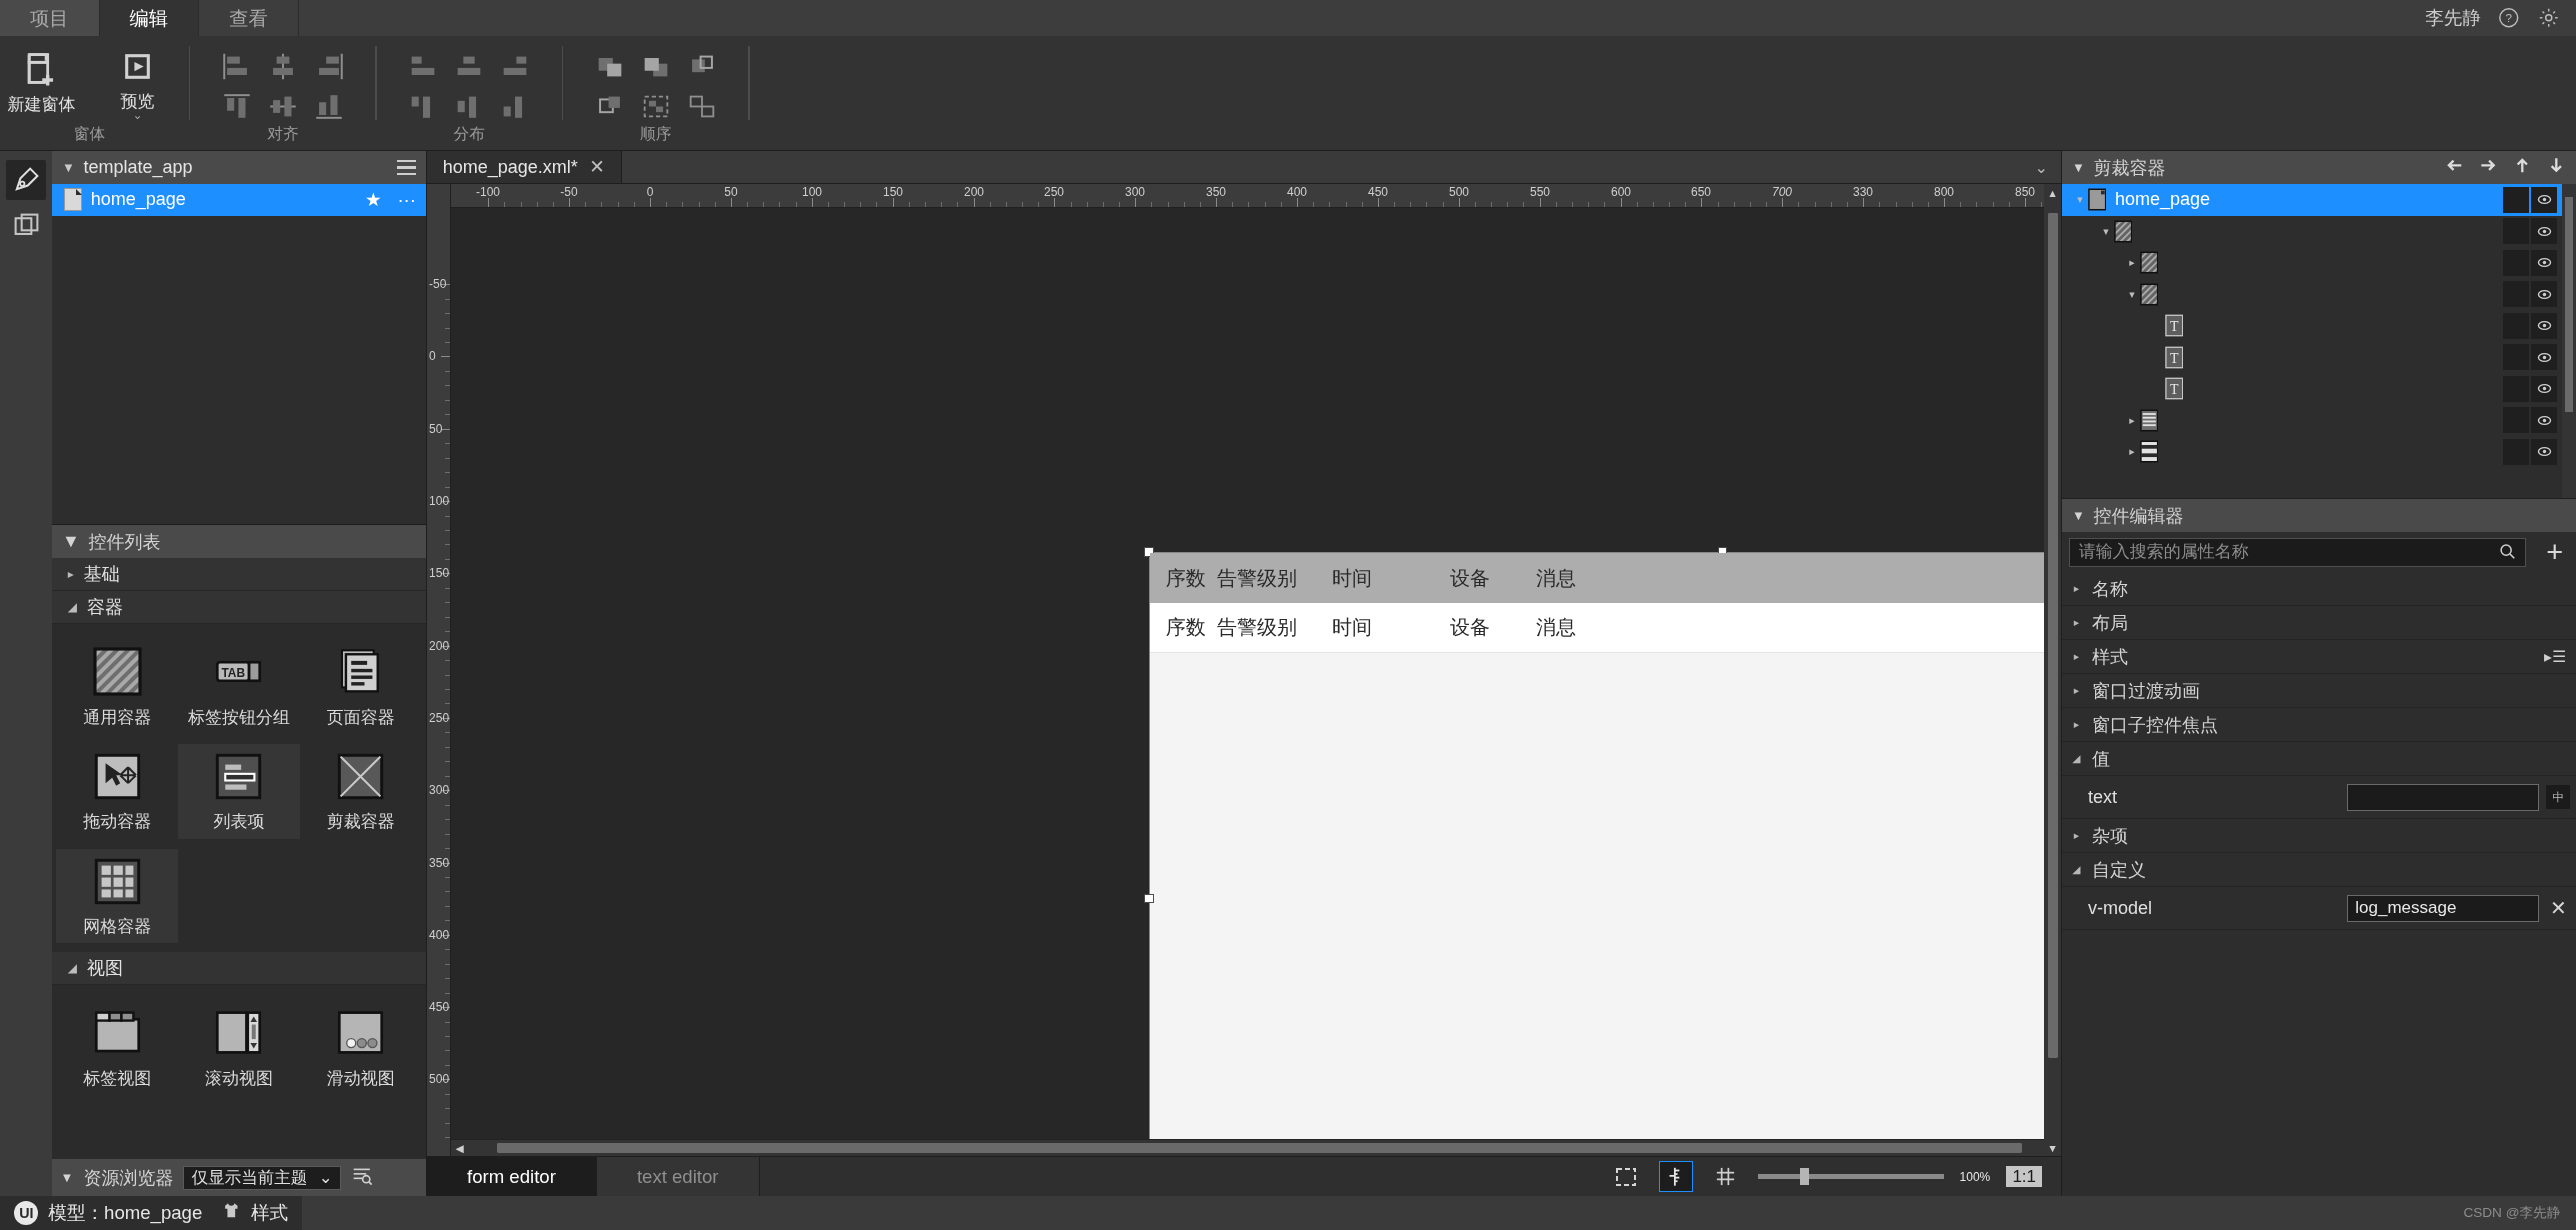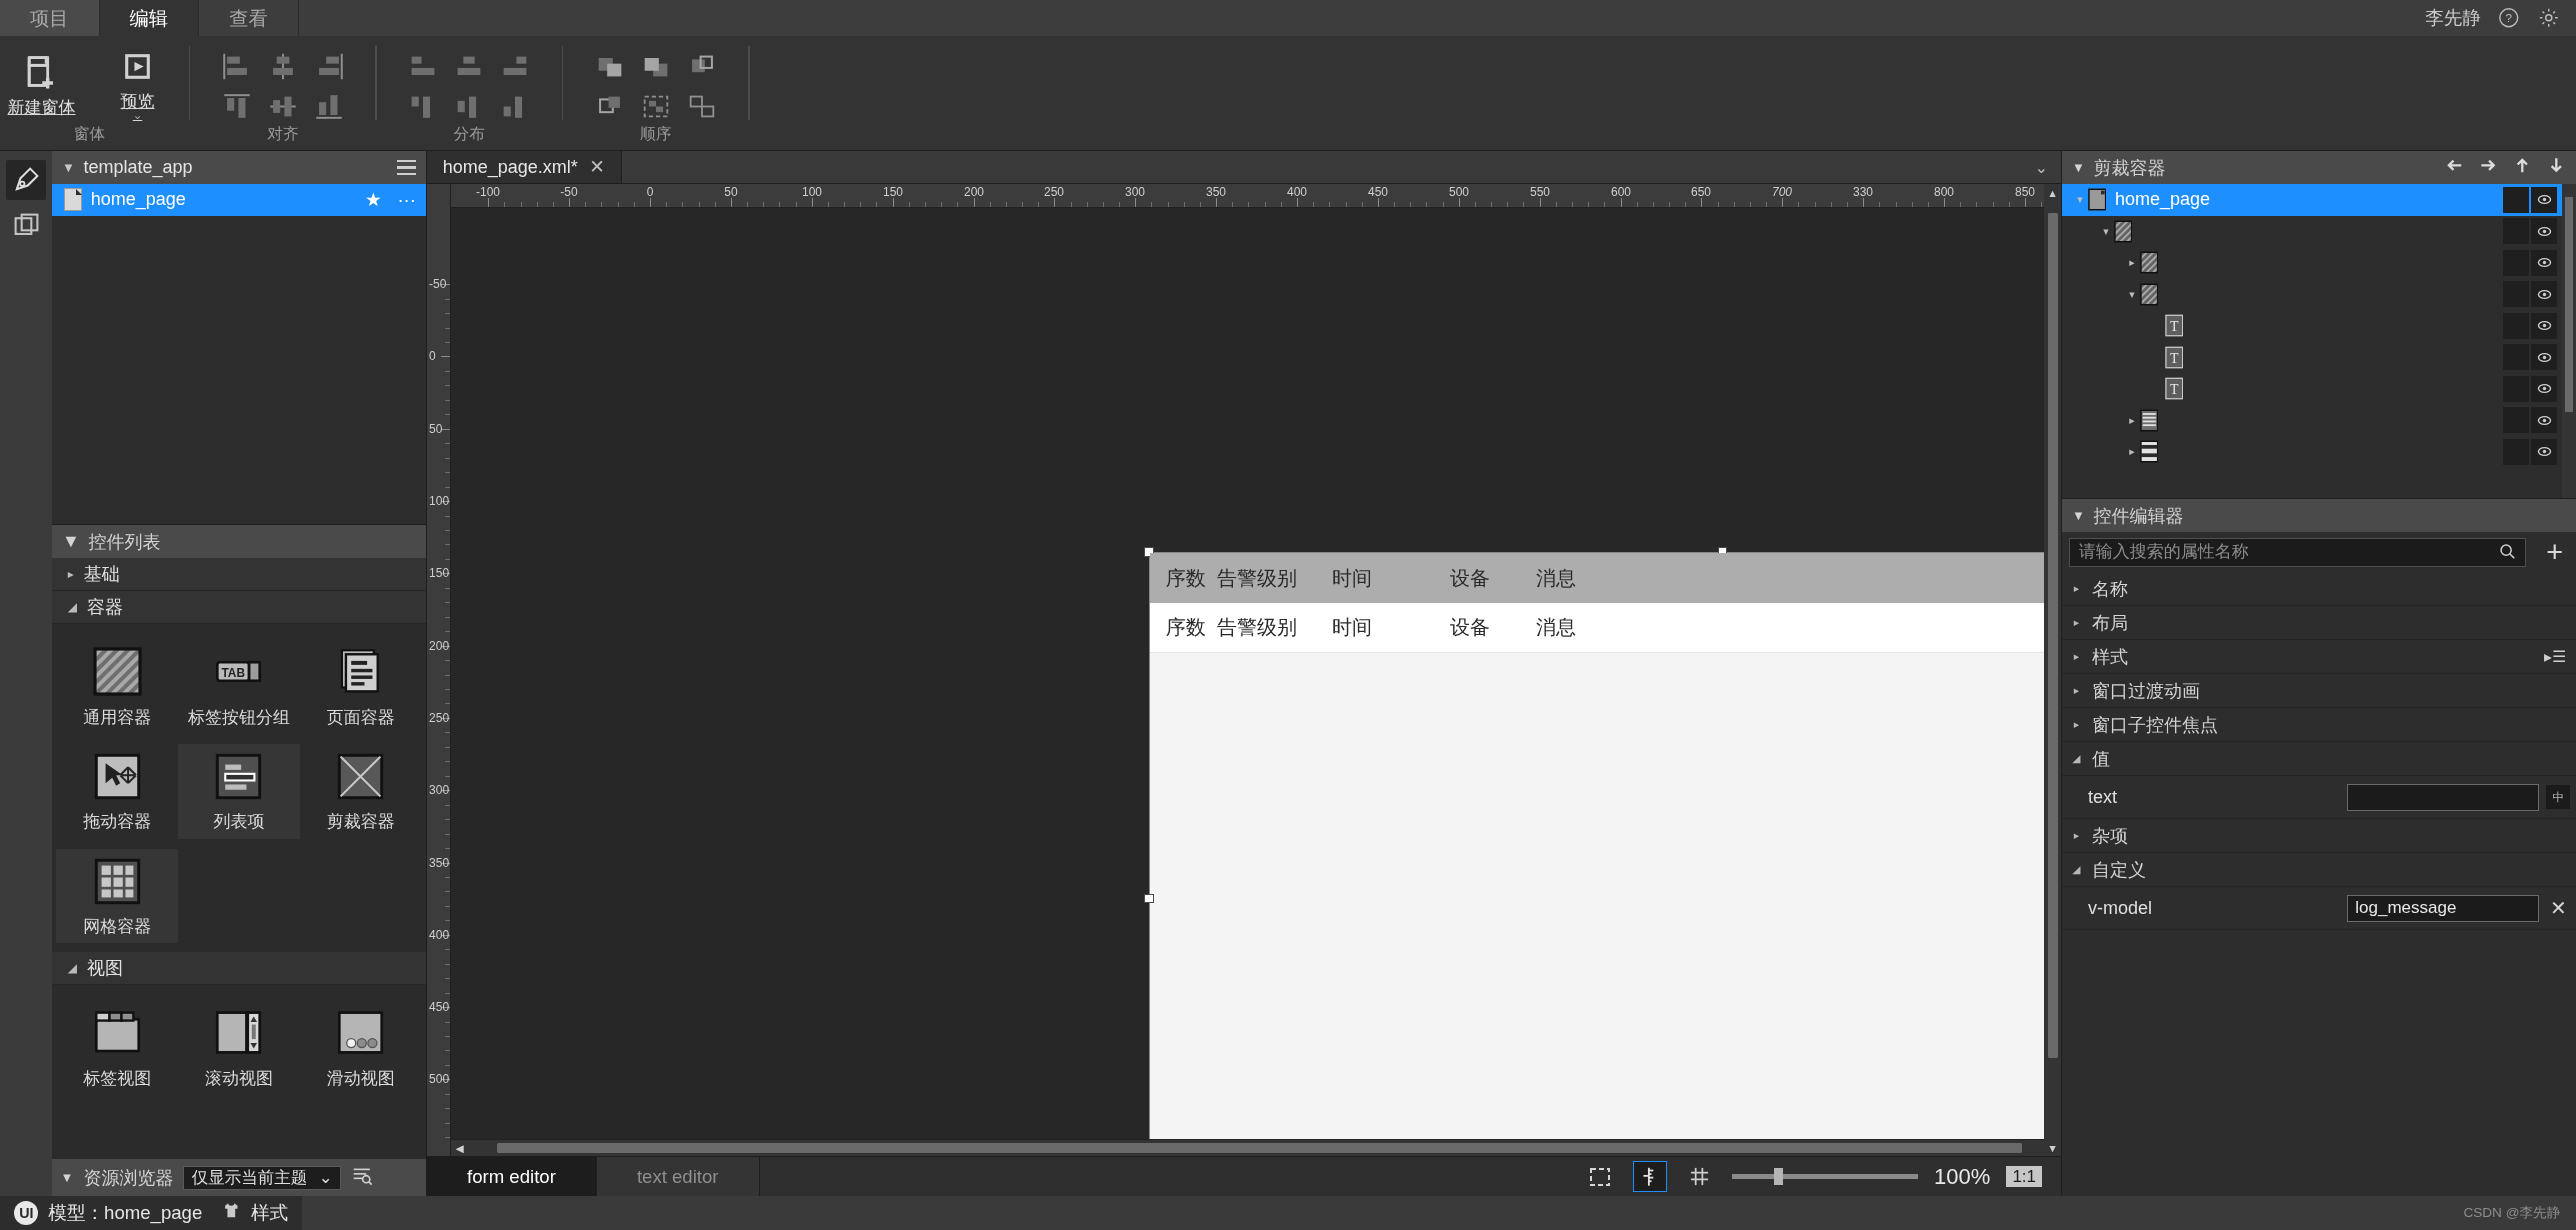--- a/index.html
+++ b/index.html
@@ -15,21 +15,21 @@
   .menubar{ height:36px; background:#3d3d3d; display:flex; align-items:stretch; position:relative; flex:0 0 36px; }
   .menu-tab{ padding:0 30px; display:flex; align-items:center; font-size:19.3px; color:#a8a8a8; background:#4a4a4a; border-right:1.4px solid #2b2b2b;}
   .menu-tab.active{ background:#333333; color:#ffffff; }
   .menubar-right{ margin-left:auto; display:flex; align-items:center; gap:15.7px; padding-right:15.7px; }
   .user-name{ font-size:18.6px; color:#cccccc; }
   .mb-icon{ width:24px; height:24px; display:flex; align-items:center; justify-content:center; color:#bdbdbd; font-size:18.6px; }
 
   
   .ribbon{ flex:0 0 115px; height:115px; background:#333333; display:flex; align-items:flex-start; border-bottom:0.7px solid #1e1e1e; }
   .rgroup{ display:flex; flex-direction:column; align-items:center; height:115px; position:relative; padding:0 7.2px; }
-  .rgroup .rrow{ display:flex; align-items:flex-end; gap:19px;text-decoration:underline; }
+  .rgroup .rrow{ display:flex; align-items:center; gap:19px; }
   .rgroup-label{ position:absolute; bottom:5.7px; left:0; right:0; text-align:center; font-size:15.7px; color:#9a9a9a; }
   .rsep{ width:1.4px; height:74px; background:#4c4c4c; margin:10px 10px 0 10px; }
 
   .bigbtn{ width:77px; display:flex; flex-direction:column; align-items:center; padding-top:10px; cursor:default; }
   .bigbtn .bi{ width:40px; height:40px; display:flex; align-items:center; justify-content:center; }
   .bigbtn .bl{ font-size:17px; color:#e0e0e0; margin-top:4.3px; white-space:nowrap; }
   .caret-sm{ font-size:11.5px; color:#b0b0b0; line-height:5.7px; }
 
   .smallgrid{ display:grid; grid-template-columns:repeat(3,46px); grid-template-rows:40px 40px; padding-top:10px; }
   .sbtn{ width:46px; height:40px; display:flex; align-items:center; justify-content:center; }
@@ -110,21 +110,21 @@
 
   .bottombar{ height:40px; flex:0 0 40px; background:#2f2f2f; display:flex; align-items:stretch; border-top:0.7px solid #1e1e1e;}
   .btab{ display:flex; align-items:center; padding:0 40px; font-size:18.6px; border-right:0.7px solid #1e1e1e;}
   .btab.active{ background:#1d1d1d; color:#ffffff;}
   .btab.inactive{ background:#343434; color:#8f8f8f;}
   .zoomzone{ margin-left:auto; display:flex; align-items:center; gap:15.7px; padding-right:18.6px;}
   .zbtn{ width:34px; height:31.5px; display:flex; align-items:center; justify-content:center;}
   .zbtn.on{ border:1.4px solid #1e8fff; background:#1d1d1d;}
   .slider{ width:186px; height:4.3px; background:#8a8a8a; position:relative;}
   .slider .knob{ position:absolute; left:42px; top:-6.4px; width:8.6px; height:17px; background:#b5b5b5;}
-  .zpct{ font-size:22px; color:#e9e9e9;}
+  .zpct{ font-size:12px; color:#e9e9e9;}
   .ratio{ background:#c6c6c6; color:#1b1b1b; font-size:17px; padding:0.7px 6.4px;}
 
   
   .rightpanel{ width:515px; flex:0 0 515px; background:#2d2d2d; border-left:0.7px solid #1e1e1e; display:flex; flex-direction:column; min-height:0;}
   .rp-head{ height:33px; background:#4a4a4a; display:flex; align-items:center; padding:0 10px; font-size:18px; gap:8.6px;}
   .rp-head .actions{ margin-left:auto; display:flex; gap:15.7px; align-items:center;}
   .colhead{ height:31.5px; background:#262626; display:flex; align-items:center; padding:0 10px; font-size:17px; color:#b8b8b8;}
   .colhead .icons{ margin-left:auto; display:flex; gap:24px; padding-right:17px;}
   .objtree{ flex:0 0 315px; overflow:hidden; position:relative; background:#2d2d2d; border-bottom:0.7px solid #1e1e1e;}
   .obj-row{ height:31.5px; display:flex; align-items:center; font-size:18px; position:relative;}

